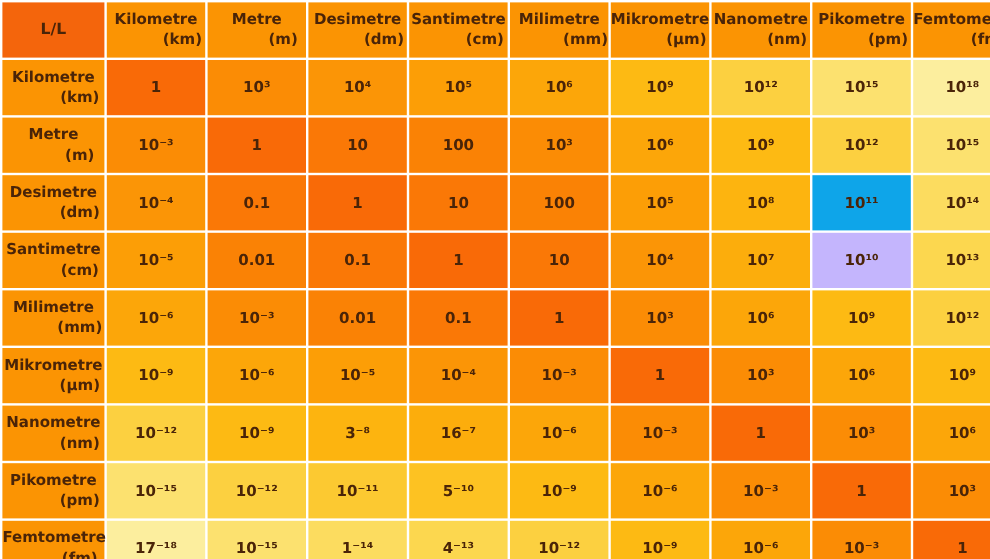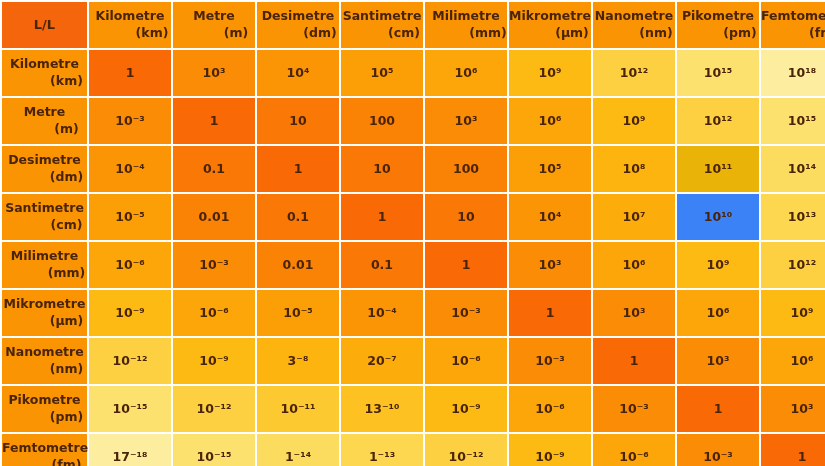--- a/index.html
+++ b/index.html
@@ -141,36 +141,36 @@
           <span class="unit-name">Desimetre</span>
           <span class="unit-abbr">(dm)</span>
         </th>
         <td class="value-cell" style="background: rgb(251, 149, 6);"><span>10⁻⁴</span></td>
         <td class="value-cell" style="background: rgb(250, 120, 6);"><span>0.1</span></td>
         <td class="value-cell" style="background: rgb(249, 106, 7);"><span>1</span></td>
         <td class="value-cell" style="background: rgb(250, 120, 6);"><span>10</span></td>
         <td class="value-cell" style="background: rgb(250, 130, 5);"><span>100</span></td>
         <td class="value-cell" style="background: rgb(252, 158, 6);"><span>10⁵</span></td>
         <td class="value-cell" style="background: rgb(253, 180, 15);"><span>10⁸</span></td>
-        <td class="value-cell" style="background: #eab308; margin-left: 28px;"><span>10¹¹</span></td>
+        <td class="value-cell" style="background: #0ea5e9; margin-left: 28px;"><span>10¹¹</span></td>
         <td class="value-cell" style="background: rgb(252, 220, 95);"><span>10¹⁴</span></td>
       </tr>
       <tr>
         <th class="row-header">
           <span class="unit-name">Santimetre</span>
           <span class="unit-abbr">(cm)</span>
         </th>
         <td class="value-cell" style="background: rgb(252, 158, 6);"><span>10⁻⁵</span></td>
         <td class="value-cell" style="background: rgb(250, 130, 5);"><span>0.01</span></td>
         <td class="value-cell" style="background: rgb(250, 120, 6);"><span>0.1</span></td>
         <td class="value-cell" style="background: rgb(249, 106, 7);"><span>1</span></td>
         <td class="value-cell" style="background: rgb(250, 120, 6);"><span>10</span></td>
         <td class="value-cell" style="background: rgb(251, 149, 6);"><span>10⁴</span></td>
         <td class="value-cell" style="background: rgb(252, 173, 12);"><span>10⁷</span></td>
-        <td class="value-cell" style="background: #3b82f6;"><span>10¹⁰</span></td>
+        <td class="value-cell" style="background: #c4b5fd;"><span>10¹⁰</span></td>
         <td class="value-cell" style="background: rgb(252, 215, 79);"><span>10¹³</span></td>
       </tr>
       <tr>
         <th class="row-header">
           <span class="unit-name">Milimetre</span>
           <span class="unit-abbr">(mm)</span>
         </th>
         <td class="value-cell" style="background: rgb(252, 166, 9);"><span>10⁻⁶</span></td>
         <td class="value-cell" style="background: rgb(251, 140, 5);"><span>10⁻³</span></td>
         <td class="value-cell" style="background: rgb(250, 130, 5);"><span>0.01</span></td>
@@ -197,51 +197,51 @@
         <td class="value-cell" style="background: rgb(253, 186, 19);"><span>10⁹</span></td>
       </tr>
       <tr>
         <th class="row-header">
           <span class="unit-name">Nanometre</span>
           <span class="unit-abbr">(nm)</span>
         </th>
         <td class="value-cell" style="background: rgb(252, 208, 64);"><span>10⁻¹²</span></td>
         <td class="value-cell" style="background: rgb(253, 186, 19);"><span>10⁻⁹</span></td>
         <td class="value-cell" style="background: rgb(253, 180, 15);"><span>3⁻⁸</span></td>
-        <td class="value-cell" style="background: rgb(252, 173, 12);"><span>20⁻⁷</span></td>
+        <td class="value-cell" style="background: rgb(252, 173, 12);"><span>16⁻⁷</span></td>
         <td class="value-cell" style="background: rgb(252, 166, 9);"><span>10⁻⁶</span></td>
         <td class="value-cell" style="background: rgb(251, 140, 5);"><span>10⁻³</span></td>
         <td class="value-cell" style="background: rgb(249, 106, 7);"><span>1</span></td>
         <td class="value-cell" style="background: rgb(251, 140, 5);"><span>10³</span></td>
         <td class="value-cell" style="background: rgb(252, 166, 9);"><span>10⁶</span></td>
       </tr>
       <tr>
         <th class="row-header">
           <span class="unit-name">Pikometre</span>
           <span class="unit-abbr">(pm)</span>
         </th>
         <td class="value-cell" style="background: rgb(252, 225, 111);"><span>10⁻¹⁵</span></td>
         <td class="value-cell" style="background: rgb(252, 208, 64);"><span>10⁻¹²</span></td>
         <td class="value-cell" style="background: rgb(252, 201, 49);"><span>10⁻¹¹</span></td>
-        <td class="value-cell" style="background: rgb(253, 194, 34);"><span>13⁻¹⁰</span></td>
+        <td class="value-cell" style="background: rgb(253, 194, 34);"><span>5⁻¹⁰</span></td>
         <td class="value-cell" style="background: rgb(253, 186, 19);"><span>10⁻⁹</span></td>
         <td class="value-cell" style="background: rgb(252, 166, 9);"><span>10⁻⁶</span></td>
         <td class="value-cell" style="background: rgb(251, 140, 5);"><span>10⁻³</span></td>
         <td class="value-cell" style="background: rgb(249, 106, 7);"><span>1</span></td>
         <td class="value-cell" style="background: rgb(251, 140, 5);"><span>10³</span></td>
       </tr>
       <tr>
         <th class="row-header">
           <span class="unit-name">Femtometre</span>
           <span class="unit-abbr">(fm)</span>
         </th>
         <td class="value-cell" style="background: rgb(252, 238, 158);"><span>17⁻¹⁸</span></td>
         <td class="value-cell" style="background: rgb(252, 225, 111);"><span>10⁻¹⁵</span></td>
         <td class="value-cell" style="background: rgb(252, 220, 95);"><span>1⁻¹⁴</span></td>
-        <td class="value-cell" style="background: rgb(252, 215, 79);"><span>1⁻¹³</span></td>
+        <td class="value-cell" style="background: rgb(252, 215, 79);"><span>4⁻¹³</span></td>
         <td class="value-cell" style="background: rgb(252, 208, 64);"><span>10⁻¹²</span></td>
         <td class="value-cell" style="background: rgb(253, 186, 19);"><span>10⁻⁹</span></td>
         <td class="value-cell" style="background: rgb(252, 166, 9);"><span>10⁻⁶</span></td>
         <td class="value-cell" style="background: rgb(251, 140, 5);"><span>10⁻³</span></td>
         <td class="value-cell" style="background: rgb(249, 106, 7);"><span>1</span></td>
       </tr>
     </tbody>
 </table>
 
 </body></html>

